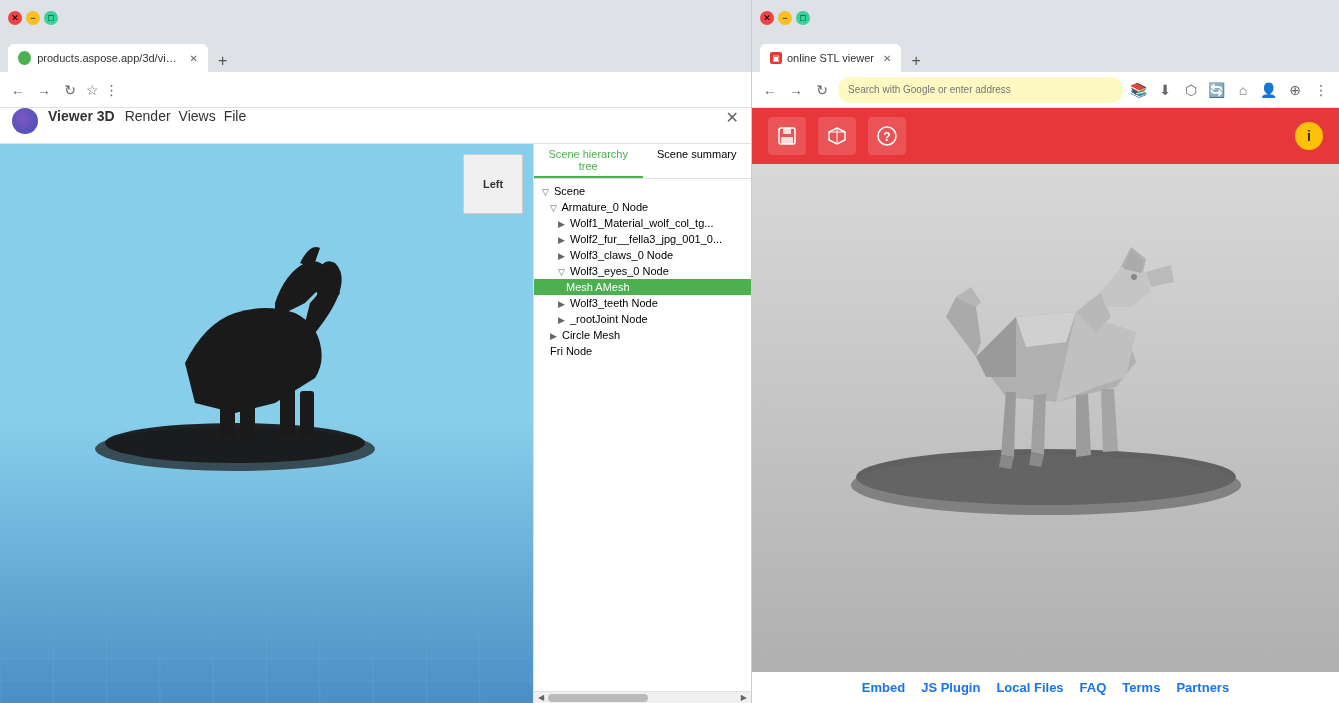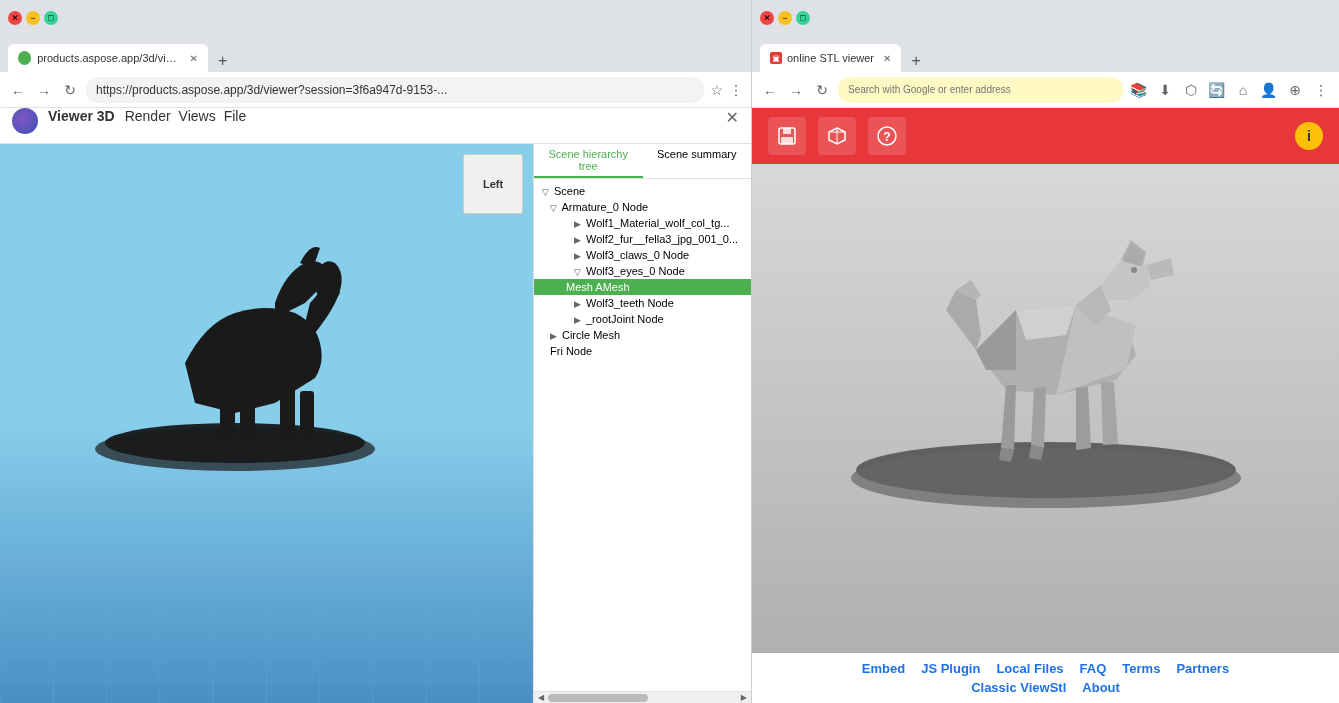--- a/index.html
+++ b/index.html
@@ -230,21 +230,21 @@
       white-space: nowrap;
       overflow: hidden;
     }
     .tree-item.selected {
       background: #4CAF50;
       color: #fff;
     }
 
     .tree-indent-1 { padding-left: 8px; }
     .tree-indent-2 { padding-left: 16px; }
-    .tree-indent-3 { padding-left: 40px; }
+    .tree-indent-3 { padding-left: 24px; }
     .tree-indent-4 { padding-left: 32px; }
 
     .tree-arrow { font-size: 9px; margin-right: 2px; color: #666; }
 
     
     .bottom-scrollbar {
       height: 12px;
       background: #f0f0f0;
       display: flex;
       align-items: center;
@@ -415,21 +415,20 @@
       <span class="tab-title">products.aspose.app/3d/view...</span>
       <span class="tab-close">✕</span>
     </div>
     <button class="tab-add">+</button>
   </div>
 
   <div class="address-bar">
     <button class="nav-btn">←</button>
     <button class="nav-btn">→</button>
     <button class="nav-btn">↻</button>
-    <input class="address-input" type="text" value="https://products.aspose.app/3d/viewer?session=3f6a947d-9153-..." style="">
     <button class="bookmark-btn">☆</button>
     <button class="browser-menu-btn">⋮</button>
   </div>
 
   <div class="app-title-bar">
     <div class="app-logo"></div>
     <span class="app-title-text">Viewer 3D</span>
     <div class="app-menu">
       <span>Render</span>
       <span>Views</span>
@@ -673,19 +672,15 @@
 
   <div class="right-footer">
     <div class="footer-row">
       <a class="footer-link">Embed</a>
       <a class="footer-link">JS Plugin</a>
       <a class="footer-link">Local Files</a>
       <a class="footer-link">FAQ</a>
       <a class="footer-link">Terms</a>
       <a class="footer-link">Partners</a>
     </div>
-    <div class="footer-row">
-      <a class="footer-link">Classic ViewStl</a>
-      <a class="footer-link">About</a>
-    </div>
   </div>
 
 </div>
 
 </body></html>

